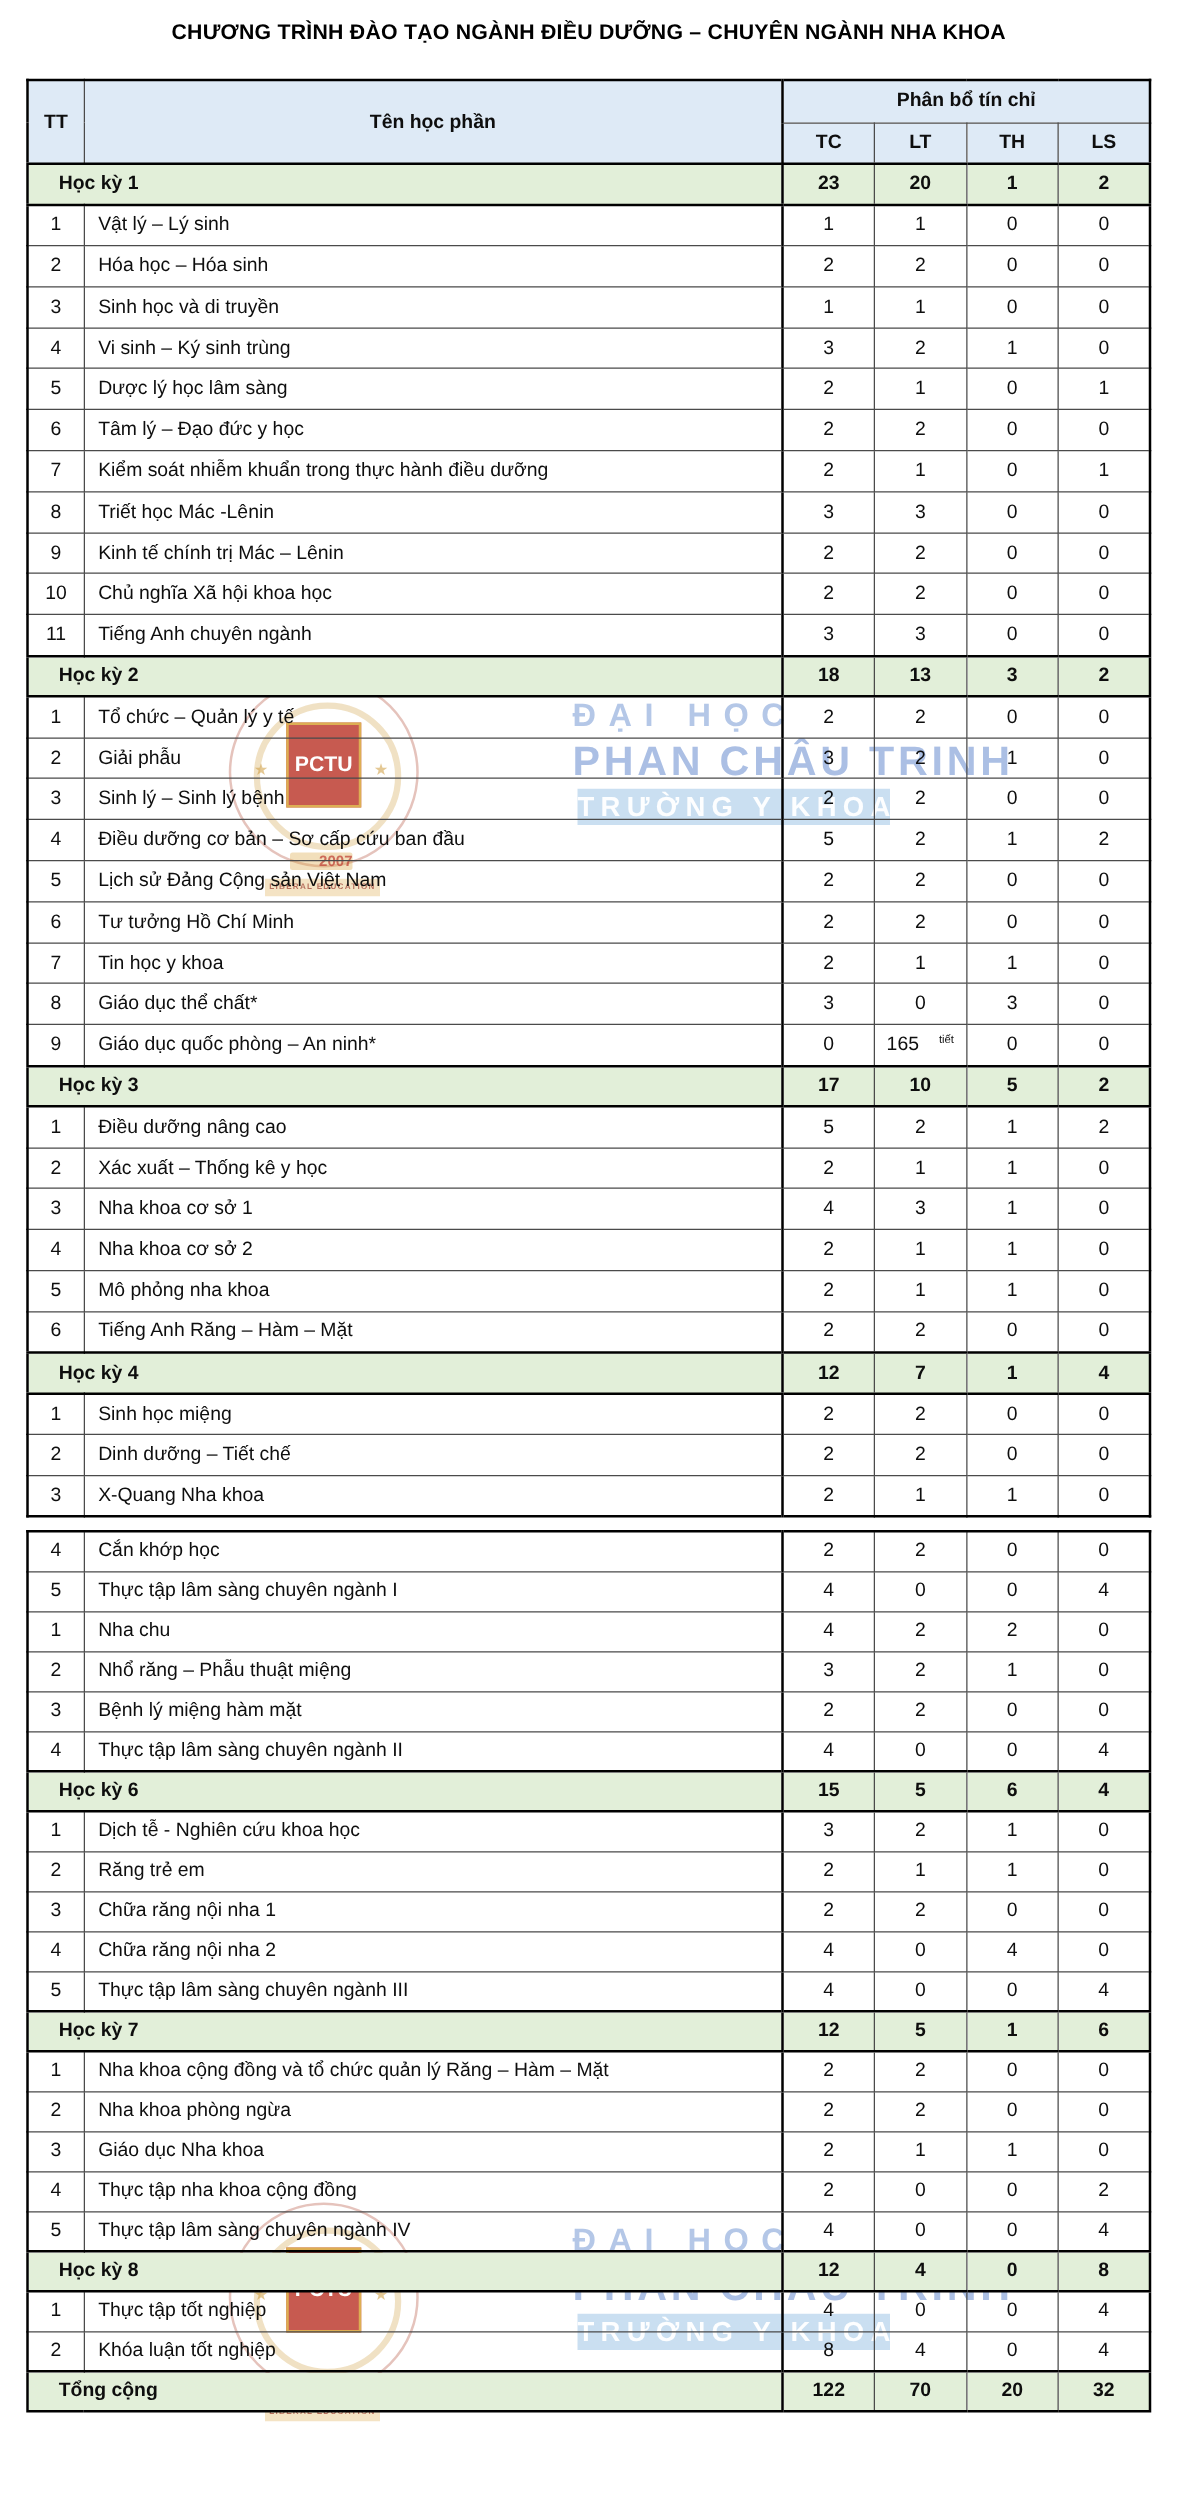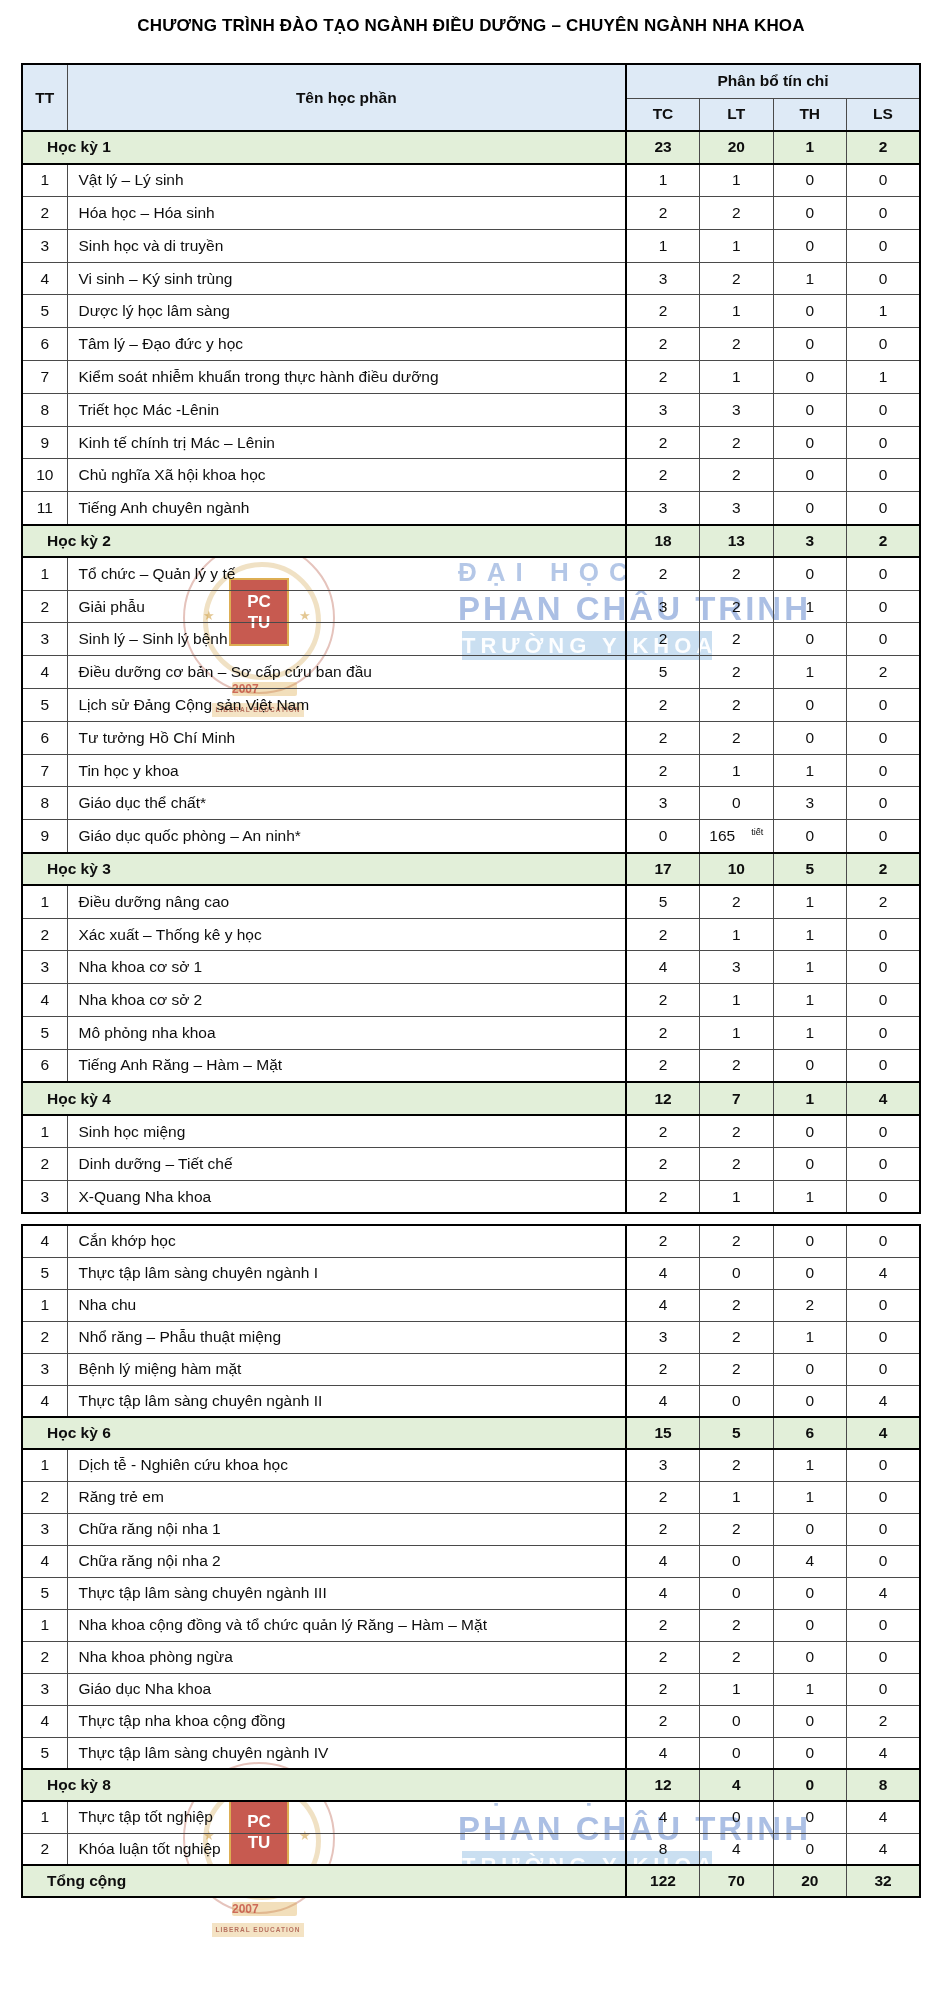--- a/index.html
+++ b/index.html
@@ -42,26 +42,26 @@
   .wm-pct{position:absolute;left:458px;top:50px;font-size:33px;font-weight:bold;
     letter-spacing:3px;color:rgba(68,114,196,.45);white-space:nowrap;}
   .wm-truong{position:absolute;left:462px;top:91px;width:250px;height:29px;line-height:29px;
     background:rgba(189,215,238,.8);color:rgba(255,255,255,.95);font-size:22px;font-weight:bold;
     letter-spacing:5px;text-align:center;white-space:nowrap;}
   .wm-ring{position:absolute;left:183px;top:2px;width:148px;height:148px;border-radius:50%;
     border:2px solid rgba(181,84,63,.35);}
   .wm-ring2{position:absolute;left:203px;top:22px;width:108px;height:108px;border-radius:50%;
     border:5px solid rgba(205,155,60,.30);}
   .wm-square{position:absolute;left:229px;top:38px;width:56px;height:64px;background:#c04438;
-    border:2px solid #d9a33c;opacity:.88;display:flex;flex-direction:column;align-items:center;
+    border:2px solid #d9a33c;opacity:.88;display:flex;flex-direction:row;align-items:center;
     justify-content:center;color:#fff;font-weight:bold;font-size:17px;line-height:1.25;}
   .wm-star{position:absolute;top:68px;font-size:13px;color:rgba(205,155,60,.55);}
   .wm-star-l{left:203px;}
   .wm-star-r{left:299px;}
-  .wm-year{position:absolute;left:232px;top:142px;width:65px;text-align:left;font-size:12px;
+  .wm-year{position:absolute;left:232px;top:142px;width:50px;text-align:right;font-size:12px;
     font-weight:bold;color:rgba(192,68,56,.75);background:rgba(217,163,60,.35);border-radius:2px;}
   .wm-ribbon{position:absolute;left:212px;top:163px;width:92px;height:14px;line-height:14px;
     background:rgba(217,163,60,.30);color:rgba(150,50,40,.65);font-size:6.5px;font-weight:bold;
     text-align:center;letter-spacing:1px;}
 </style>
 </head>
 <body>
 
 <div class="wm-group" id="wm1">
   <div class="wm-ring"></div>
@@ -484,20 +484,27 @@
           <td class="val">0</td>
         </tr>
         <tr class="course">
           <td class="tt">5</td>
           <td class="name">Thực tập lâm sàng chuyên ngành III</td>
           <td class="val col-tc">4</td>
           <td class="val">0</td>
           <td class="val">0</td>
           <td class="val">4</td>
         </tr>
+        <tr class="sec">
+          <td class="sec-label" colspan="2">Học kỳ 7</td>
+          <td class="val col-tc">12</td>
+          <td class="val">5</td>
+          <td class="val">1</td>
+          <td class="val">6</td>
+        </tr>
         <tr class="course">
           <td class="tt">1</td>
           <td class="name">Nha khoa cộng đồng và tổ chức quản lý Răng – Hàm – Mặt</td>
           <td class="val col-tc">2</td>
           <td class="val">2</td>
           <td class="val">0</td>
           <td class="val">0</td>
         </tr>
         <tr class="course">
           <td class="tt">2</td>

